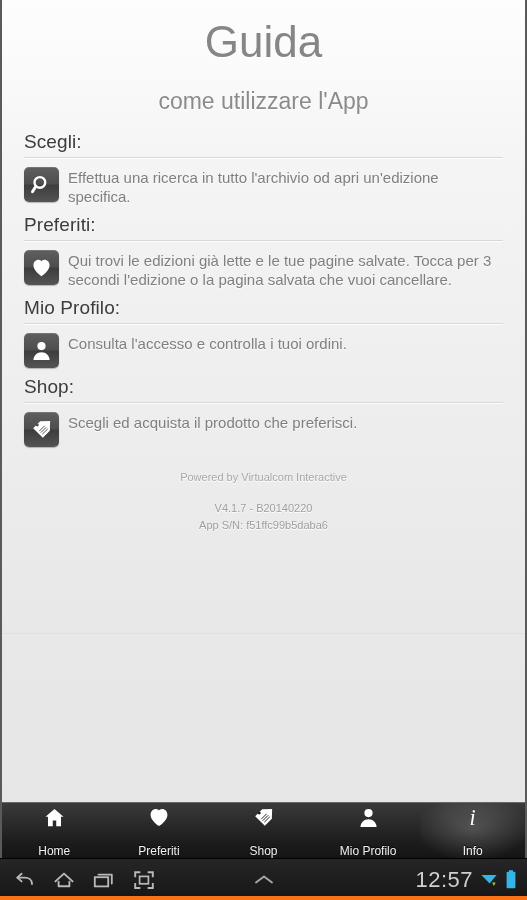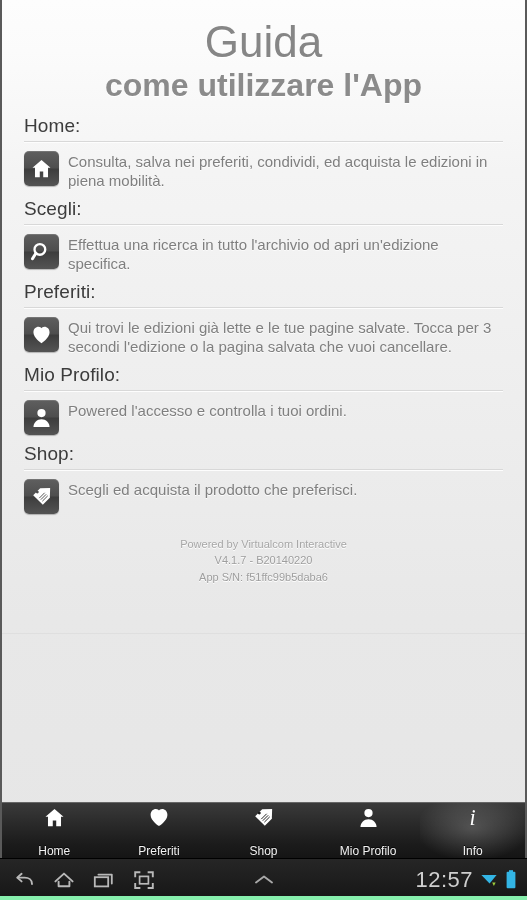--- a/index.html
+++ b/index.html
@@ -5,21 +5,21 @@
   * { margin:0; padding:0; box-sizing:border-box; }
   html, body {
     width:527px; height:900px;
     font-family:"Liberation Sans", sans-serif;
     background:#2b2b2b;
     overflow:hidden;
   }
   #screen {
     position:relative;
     width:527px; height:900px;
-    background:#86efac;
+    background:#f97316;
   }
 
   
   #page {
     position:absolute;
     left:0; top:0;
     width:527px; height:858px;
     background:linear-gradient(180deg,#fdfdfd 0%, #fbfbfb 6%, #f4f4f4 20%, #ececec 55%, #e8e8e8 72%, #e6e6e6 100%);
     border-left:2px solid #5a5a5a;
     border-right:2px solid #5a5a5a;
@@ -34,26 +34,25 @@
   .head-wrap { padding-top:16px; text-align:center; }
   .title {
     font-size:44px;
     font-weight:normal;
     color:#868686;
     letter-spacing:0px;
     line-height:52px;
     text-shadow:0 1px 0 #fff;
   }
   .subtitle {
-    font-size:32px;
+    font-size:23px;
     color:#8b8b8b;
     line-height:30px;
     text-shadow:0 1px 0 #fff;
-    margin-top:2px;
-    font-weight:bold;
+    margin-top:18px;
   }
 
   .sections { margin-top:14px; padding:0 22px; }
 
   .sec { margin-bottom:7px; }
   .sec-head {
     font-size:19px;
     color:#3c3c3c;
     line-height:24px;
     padding-bottom:3px;
@@ -86,21 +85,21 @@
   }
 
   
   .footer { margin-top:22px; text-align:center; }
   .powered {
     font-size:11px;
     color:#a7a7a7;
     line-height:16px;
     text-shadow:0 1px 0 #fff;
   }
-  .verblock { }
+  .verblock { margin-top:15px; }
   .verline {
     font-size:11px;
     color:#9e9e9e;
     line-height:17px;
     text-shadow:0 1px 0 #fff;
   }
 
   
   #tabbar {
     position:absolute;
@@ -168,31 +167,20 @@
 
   <div id="page">
 
     <div class="head-wrap">
       <div class="title">Guida</div>
       <div class="subtitle">come utilizzare l'App</div>
     </div>
 
     <div class="sections">
 
-      <div class="sec">
-        <div class="sec-head">Home:</div>
-        <div class="sec-body">
-          <span class="tile">
-            <svg width="23" height="23" viewBox="0 0 24 24">
-                <path fill="#fff" d="M12 3.2L2.6 11.2h2.6V21h5V15.2h3.6V21h5V11.2h2.6z"></path>
-              </svg>
-          </span>
-          <div class="sec-text">Consulta, salva nei preferiti, condividi, ed acquista le edizioni in piena mobilità.</div>
-        </div>
-      </div>
 
       <div class="sec">
         <div class="sec-head">Scegli:</div>
         <div class="sec-body">
           <span class="tile">
             <svg width="23" height="23" viewBox="0 0 24 24">
               <circle cx="10.3" cy="9.8" r="5.6" fill="none" stroke="#fff" stroke-width="2.4"></circle>
               <line x1="6.0" y1="14.0" x2="2.6" y2="19.6" stroke="#fff" stroke-width="3.1" stroke-linecap="round"></line>
             </svg>
           </span>
@@ -214,21 +202,21 @@
 
       <div class="sec">
         <div class="sec-head">Mio Profilo:</div>
         <div class="sec-body">
           <span class="tile">
             <svg width="23" height="23" viewBox="0 0 24 24">
               <circle cx="12" cy="7.4" r="4.3" fill="#fff"></circle>
               <path fill="#fff" d="M3.6 22c0-4.8 3.8-8.3 8.4-8.3s8.4 3.5 8.4 8.3z"></path>
             </svg>
           </span>
-          <div class="sec-text">Powered l'accesso e controlla i tuoi ordini.</div>
+          <div class="sec-text">Consulta l'accesso e controlla i tuoi ordini.</div>
         </div>
       </div>
 
       <div class="sec">
         <div class="sec-head">Shop:</div>
         <div class="sec-body">
           <span class="tile">
             <svg width="23" height="23" viewBox="0 0 24 24">
               <path fill="#fff" d="M3.3 10.6L10.6 3.3 21 3l-.3 10.4-7.3 7.3z"></path>
               <circle cx="7.6" cy="7.4" r="1.5" fill="#4e4e4e"></circle>

